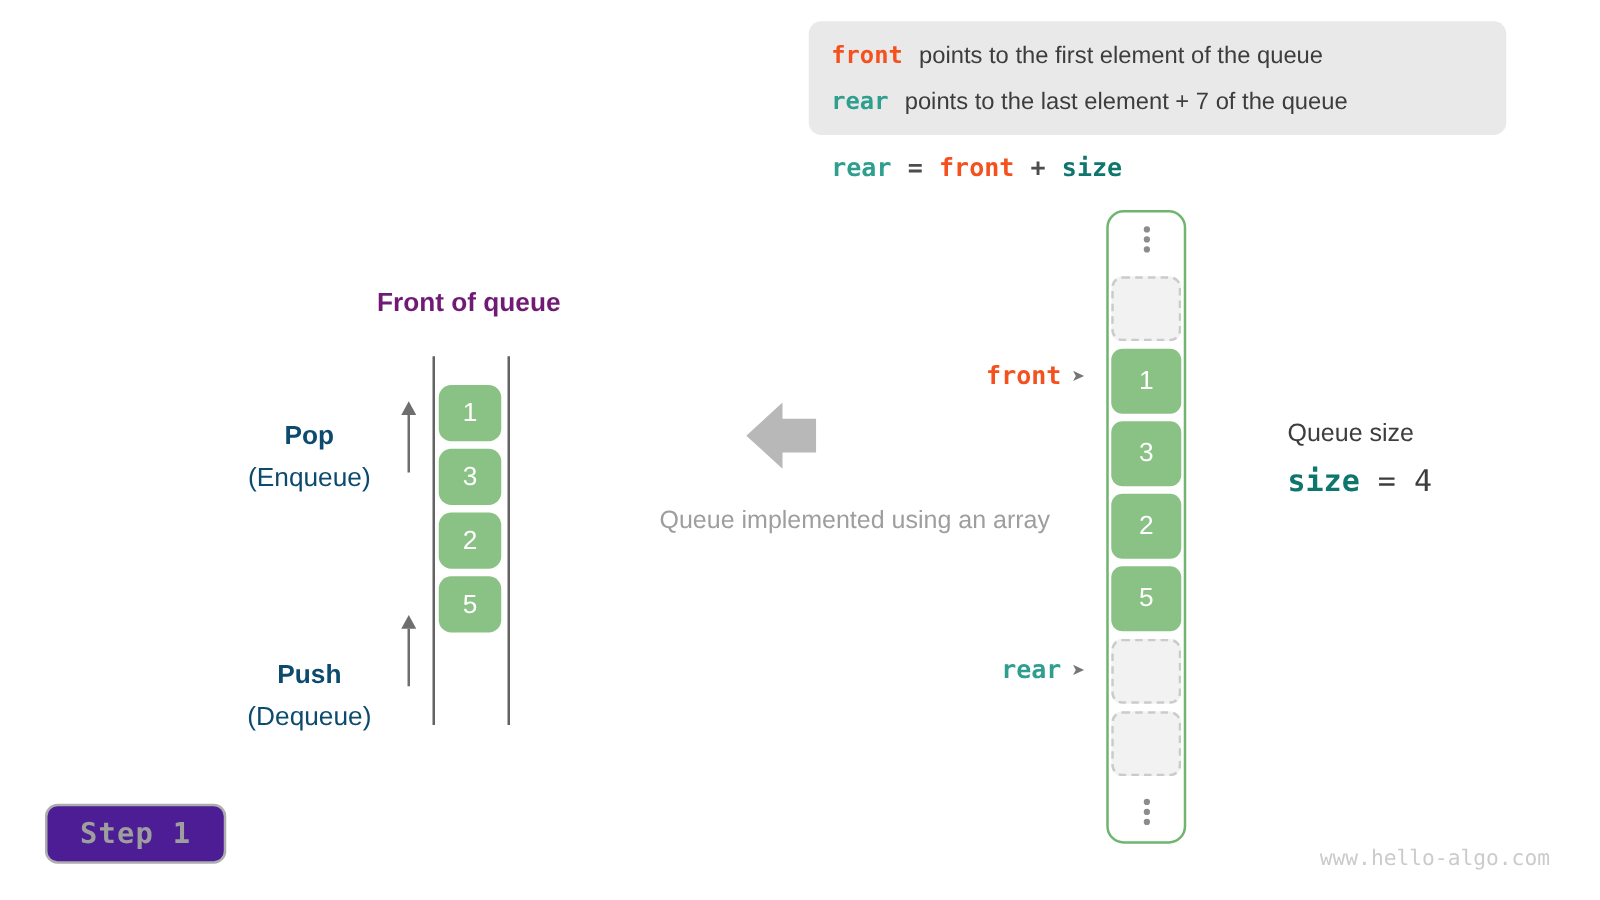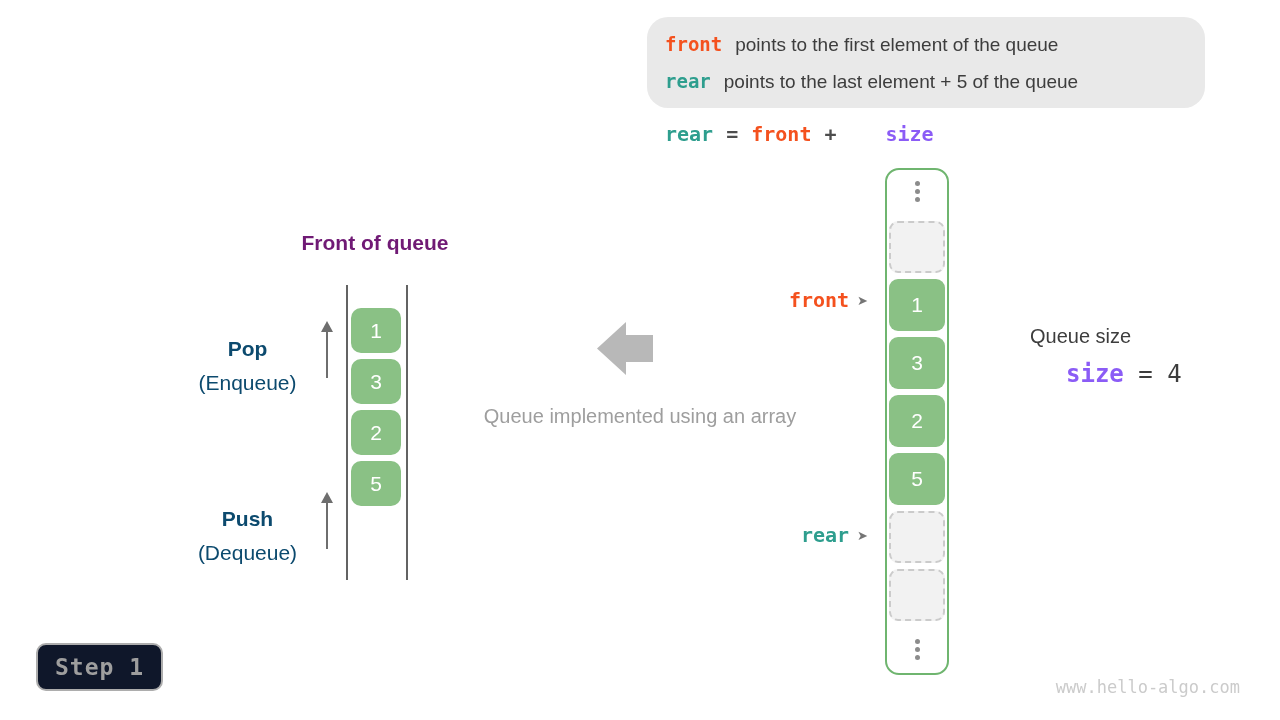--- a/index.html
+++ b/index.html
@@ -4,27 +4,27 @@
 <style>
   * { margin:0; padding:0; box-sizing:border-box; }
   body { background:#fff; }
   .canvas {
     position:relative; width:1280px; height:720px; background:#ffffff;
     font-family:"Liberation Sans", sans-serif; overflow:hidden;
   }
   .mono { font-family:"DejaVu Sans Mono", monospace; font-weight:bold; }
   .orange { color:#f4511e; }
   .teal   { color:#2e9e8e; }
-  .blue   { color:#8b5cf6;margin-left:36px; }
+  .blue   { color:#0f766e; }
   .op     { color:#4d4d4d; }
 
   
   .legend {
     position:absolute; left:647px; top:17px; width:558px; height:91px;
-    background:#e9e9e9; border-radius:21px; padding:9px 0 0 18px;
+    background:#e9e9e9; border-radius:10px; padding:9px 0 0 18px;
   }
   .legend-line { line-height:37px; font-size:19px; color:#3d3d3d; white-space:nowrap; }
   .legend-line .mono { font-size:19px; margin-right:13px; }
 
   
   .formula {
     position:absolute; left:665px; top:122px; display:flex; gap:13px;
     font-size:20px; align-items:baseline;
   }
   .formula span { font-family:"DejaVu Sans Mono", monospace; font-weight:bold; }
@@ -53,28 +53,28 @@
   }
   .up-arrow .head {
     width:0; height:0; border-left:6px solid transparent; border-right:6px solid transparent;
     border-bottom:11px solid #6e6e6e;
   }
   .up-arrow .shaft { width:2px; flex:1; background:#6e6e6e; }
   .pop-arrow  { left:320px; top:321px; }
   .push-arrow { left:320px; top:492px; }
   .op-label { position:absolute; left:180px; width:135px; text-align:center; color:#0c4a6e; }
   .pop-label  { top:337px; }
-  .push-label { top:507px; }
+  .push-label { top:528px; }
   .op-label .title { font-size:21px; font-weight:bold; }
   .op-label .sub   { font-size:21px; margin-top:10px; }
 
   
   .block-arrow { position:absolute; left:597px; top:322px; }
   .mid-caption {
-    position:absolute; left:440px; top:405px; width:400px; text-align:center;
+    position:absolute; left:440px; top:405px; width:400px; text-align:right;
     font-size:20px; color:#9e9e9e; white-space:nowrap;
   }
 
   
   .array-box {
     position:absolute; left:885px; top:168px; width:64px; height:507px;
     border:2px solid #6fb56f; border-radius:14px; background:#fff;
     display:flex; flex-direction:column; align-items:center;
     justify-content:space-between; padding:11px 0 13px;
   }
@@ -92,30 +92,30 @@
   .pointer {
     position:absolute; left:690px; width:178px; height:28px;
     display:flex; justify-content:flex-end; align-items:center; gap:8px;
   }
   .pointer-front { top:286px; }
   .pointer-rear  { top:521px; }
   .pointer .plabel { font-size:20px; }
   .pointer .parrow { color:#757575; font-size:13px; line-height:1; }
 
   
-  .size-info { position:absolute; left:1030px; top:325px; }
+  .size-info { position:absolute; left:1030px; top:336px; }
   .size-info .qsize { font-size:20px; color:#3d3d3d; }
   .size-info .sline { margin-top:12px; font-size:24px; color:#3d3d3d;
     font-family:"DejaVu Sans Mono", monospace; }
   .size-info .sline .blue { font-weight:bold; }
 
   
   .step-badge {
-    position:absolute; left:36px; top:643px; width:127px; height:48px;
-    border:2px solid #adadad; border-radius:10px; background:#0f172a;
+    position:absolute; left:36px; top:643px; width:145px; height:48px;
+    border:2px solid #adadad; border-radius:10px; background:#4c1d95;
     display:flex; align-items:center; justify-content:center;
     font-family:"DejaVu Sans Mono", monospace; font-weight:bold;
     font-size:23px; color:#9e9e9e; letter-spacing:1px;
   }
 
   
   .watermark {
     position:absolute; right:40px; top:677px;
     font-family:"DejaVu Sans Mono", monospace; font-size:17px; color:#cbcbcb;
   }
@@ -123,21 +123,21 @@
 </head>
 <body>
 
 <div class="canvas">
 
   <div class="legend">
     <div class="legend-line">
       <span class="mono orange">front</span><span>points to the first element of the queue</span>
     </div>
     <div class="legend-line">
-      <span class="mono teal">rear</span><span>points to the last element + 5 of the queue</span>
+      <span class="mono teal">rear</span><span>points to the last element + 7 of the queue</span>
     </div>
   </div>
 
   <div class="formula">
     <span class="teal">rear</span>
     <span class="op">=</span>
     <span class="orange">front</span>
     <span class="op">+</span>
     <span class="blue">size</span>
   </div>

